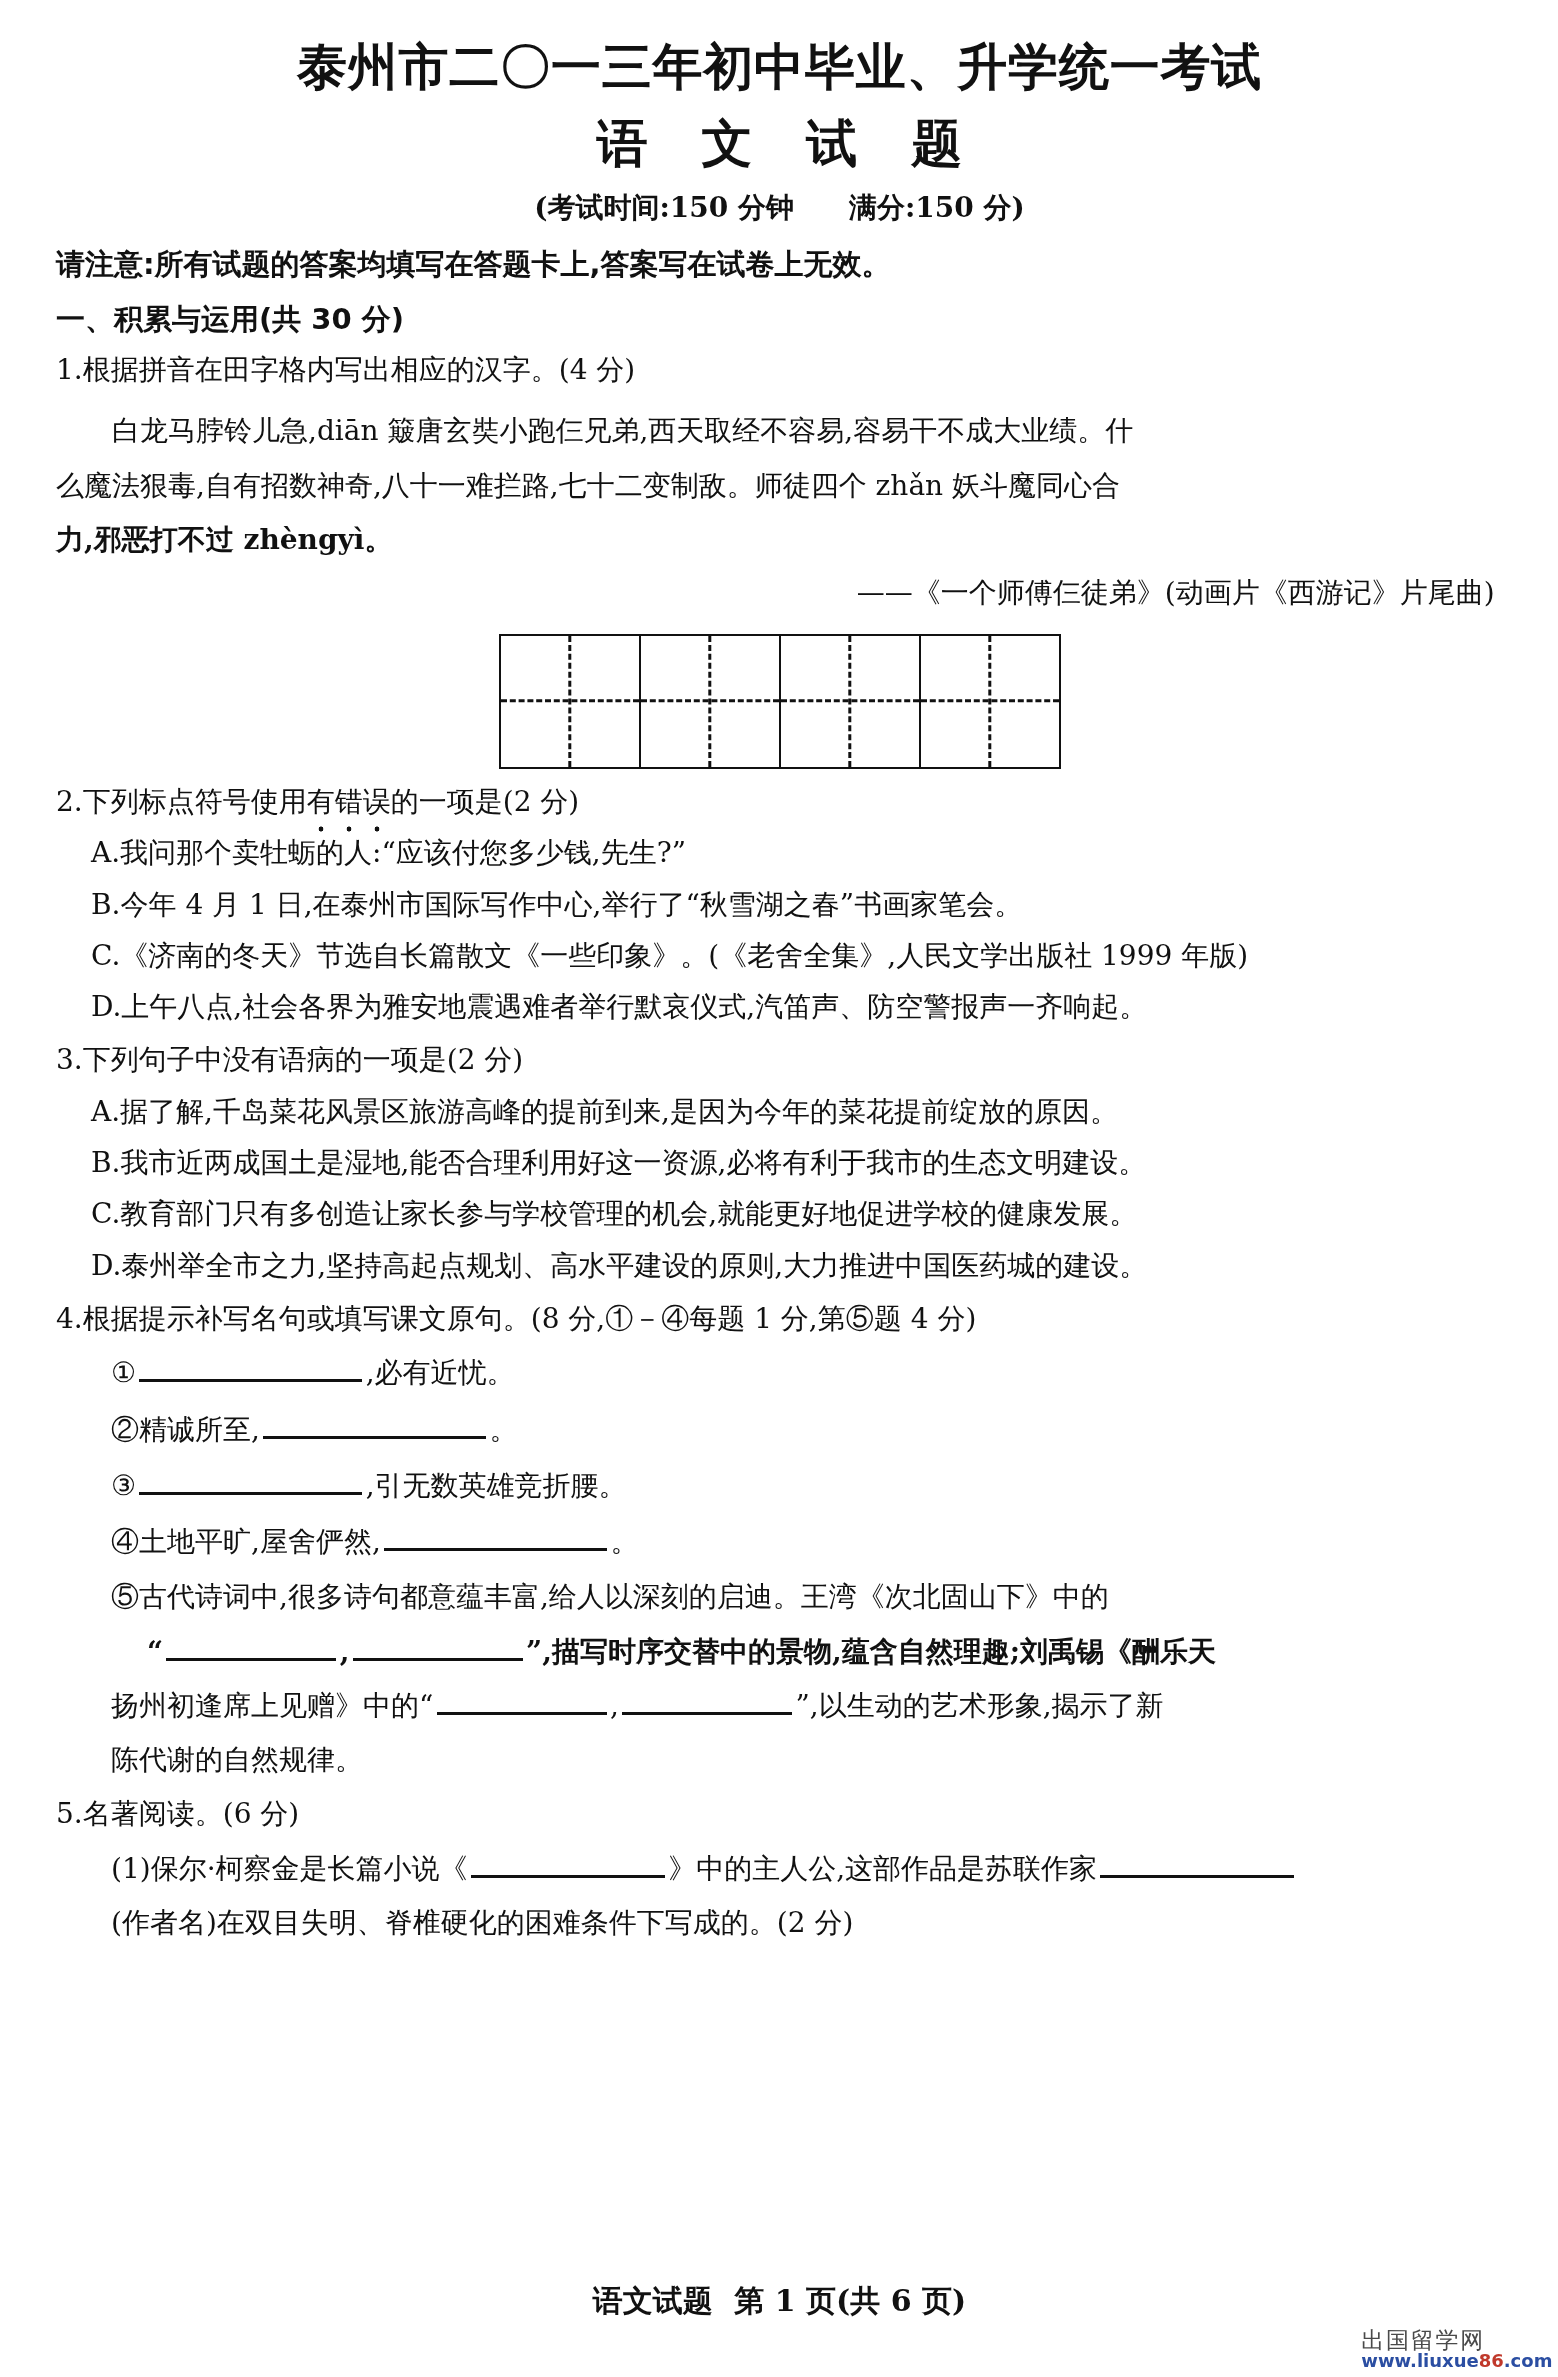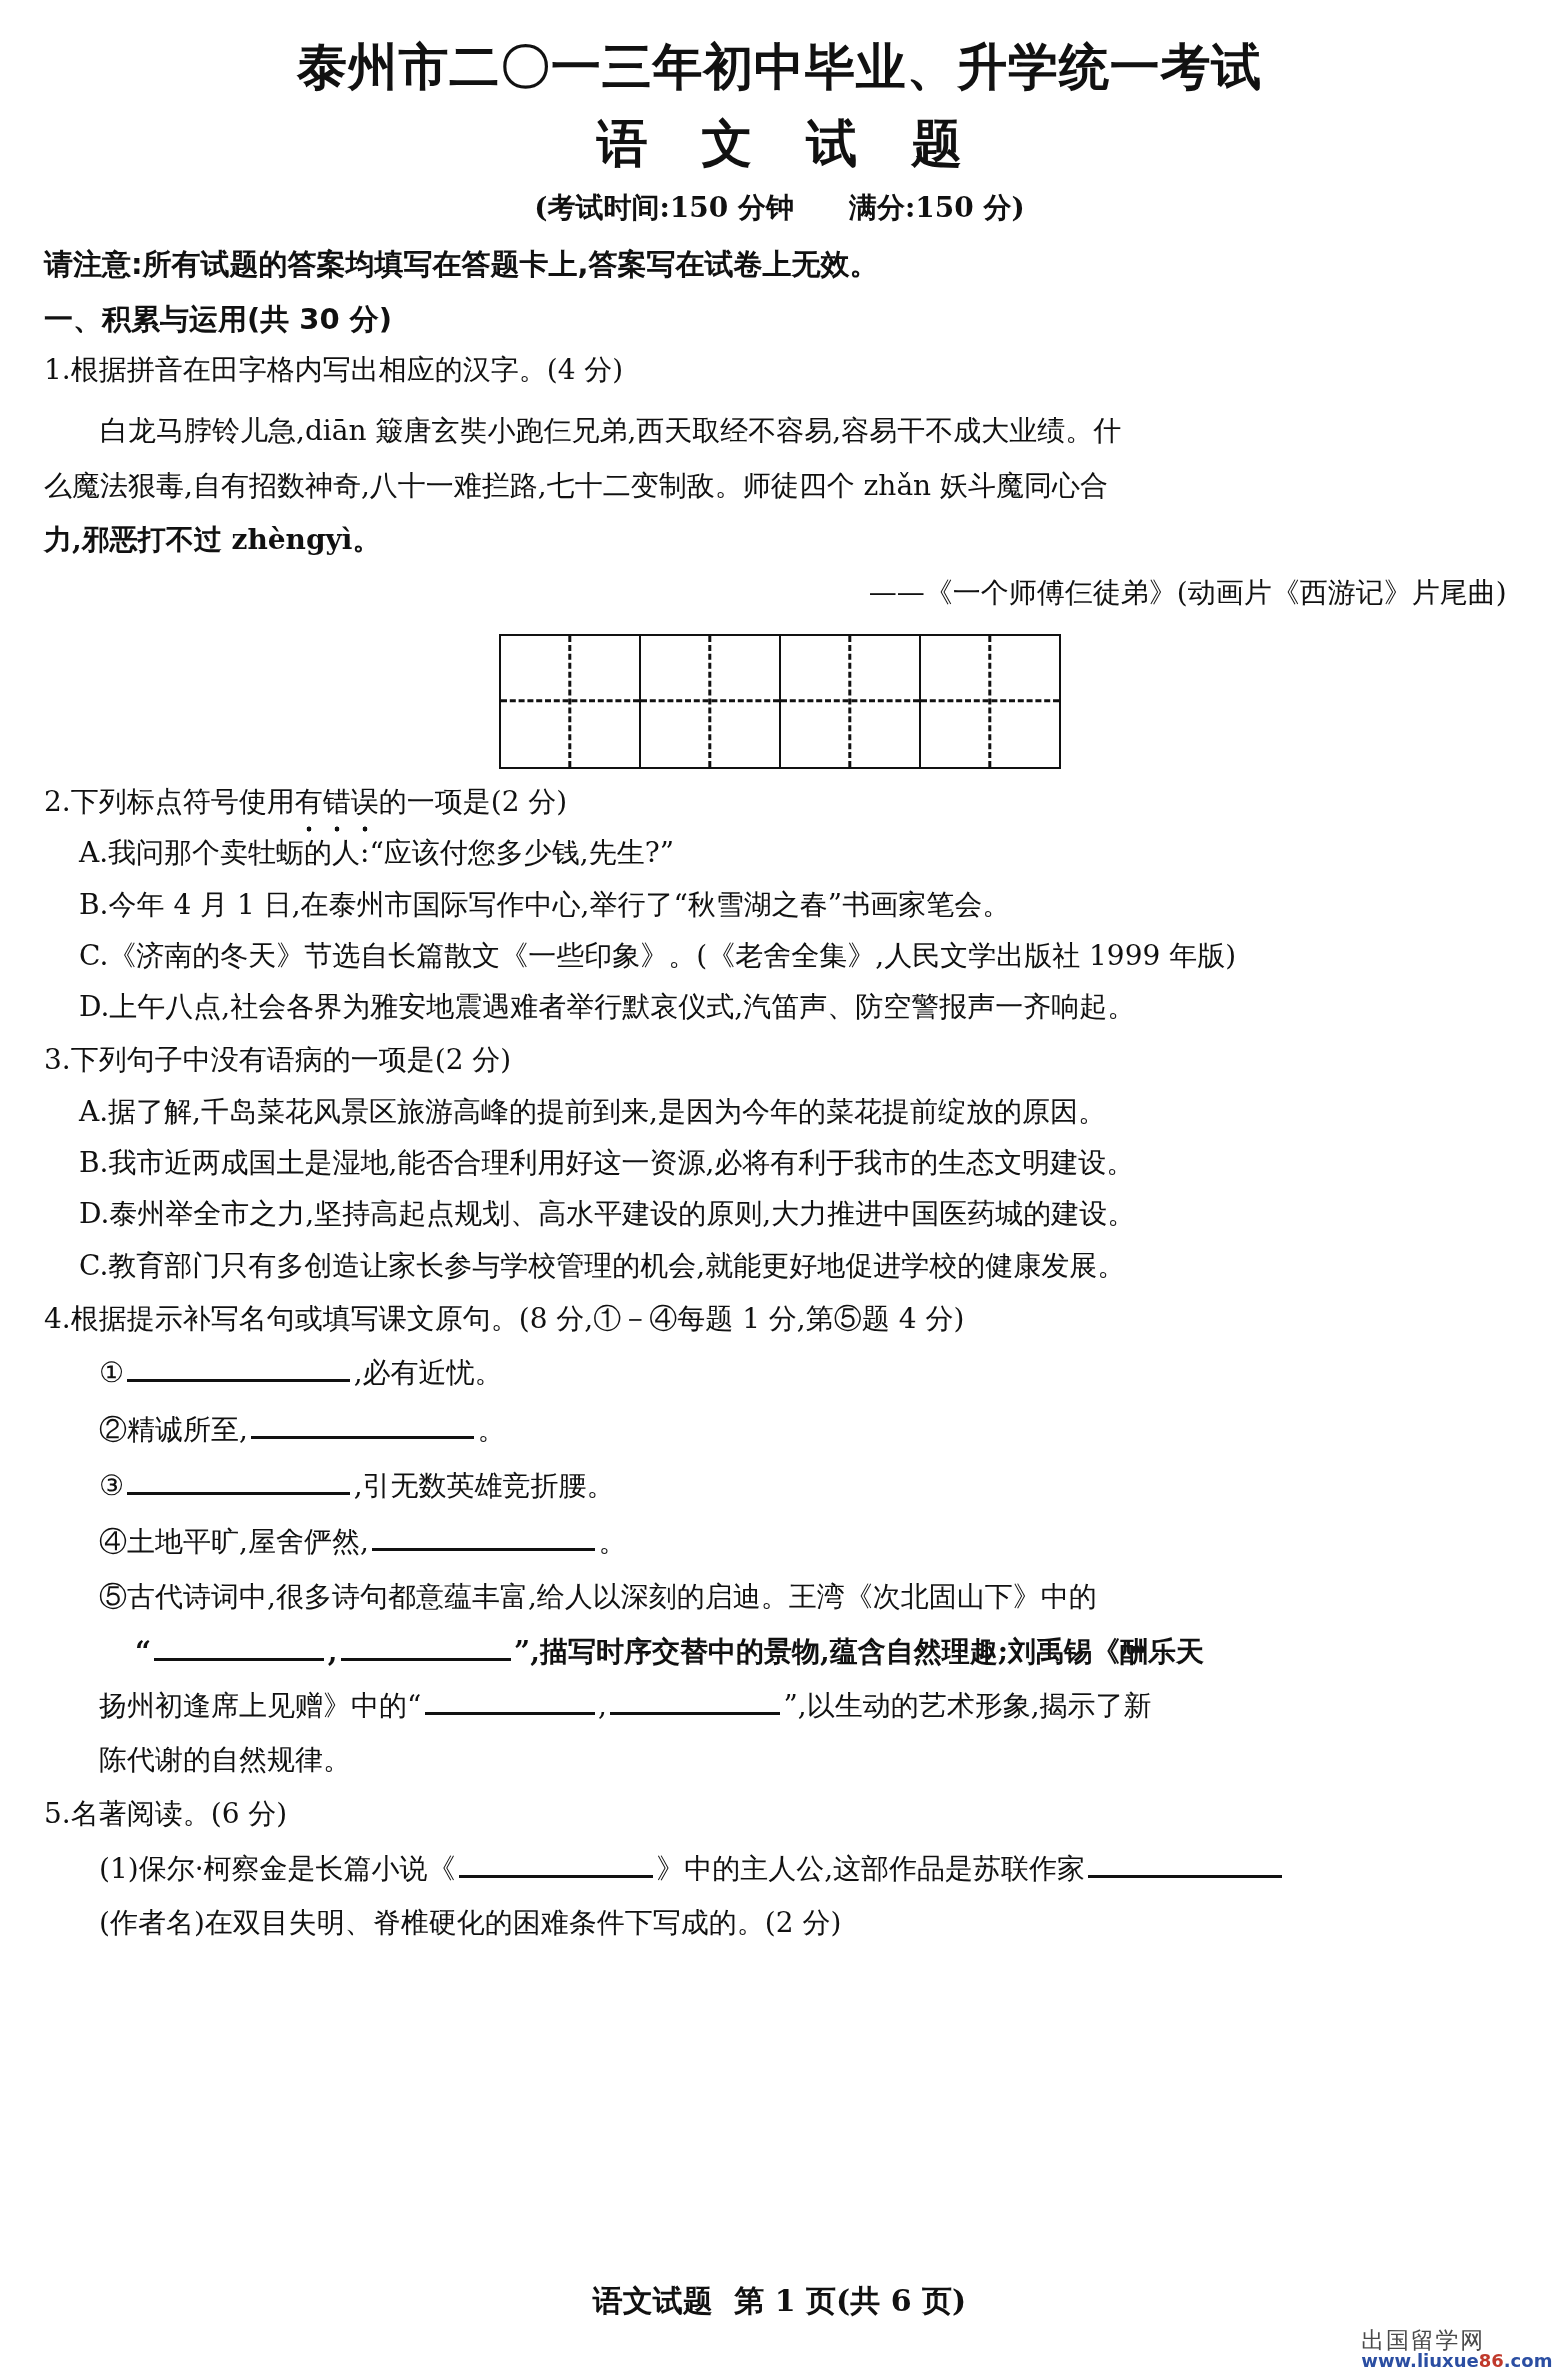--- a/index.html
+++ b/index.html
@@ -11,21 +11,21 @@
     width: 1559px;
     height: 2377px;
     position: relative;
     font-family: "DejaVu Serif", "Liberation Serif", serif;
     color: #111111;
     overflow: hidden;
   }
   .page {
     position: absolute;
     inset: 0;
-    padding: 0 44px;
+    padding: 0 56px;
     box-sizing: border-box;
   }
 
   
   .exam-title {
     margin: 0;
     padding-top: 38px;
     text-align: center;
     font-size: 50px;
     font-weight: bold;
@@ -247,22 +247,22 @@
     <span>2.下列标点符号使用</span><span class="dotted">有错误</span><span>的一项是(2 分)</span>
   </p>
   <p class="opt">A.我问那个卖牡蛎的人:“应该付您多少钱,先生?”</p>
   <p class="opt">B.今年 4 月 1 日,在泰州市国际写作中心,举行了“秋雪湖之春”书画家笔会。</p>
   <p class="opt">C.《济南的冬天》节选自长篇散文《一些印象》。(《老舍全集》,人民文学出版社 1999 年版)</p>
   <p class="opt">D.上午八点,社会各界为雅安地震遇难者举行默哀仪式,汽笛声、防空警报声一齐响起。</p>
 
   <p class="q">3.下列句子中没有语病的一项是(2 分)</p>
   <p class="opt">A.据了解,千岛菜花风景区旅游高峰的提前到来,是因为今年的菜花提前绽放的原因。</p>
   <p class="opt">B.我市近两成国土是湿地,能否合理利用好这一资源,必将有利于我市的生态文明建设。</p>
+  <p class="opt">C.教育部门只有多创造让家长参与学校管理的机会,就能更好地促进学校的健康发展。</p>
   <p class="opt">D.泰州举全市之力,坚持高起点规划、高水平建设的原则,大力推进中国医药城的建设。</p>
-  <p class="opt">C.教育部门只有多创造让家长参与学校管理的机会,就能更好地促进学校的健康发展。</p>
 
   <p class="q">4.根据提示补写名句或填写课文原句。(8 分,①－④每题 1 分,第⑤题 4 分)</p>
 
   <p class="fill-line">
     <span>①</span><span class="blank b-xl"></span><span>,必有近忧。</span>
   </p>
 
   <p class="fill-line">
     <span>②精诚所至,</span><span class="blank b-xl"></span><span>。</span>
   </p>

